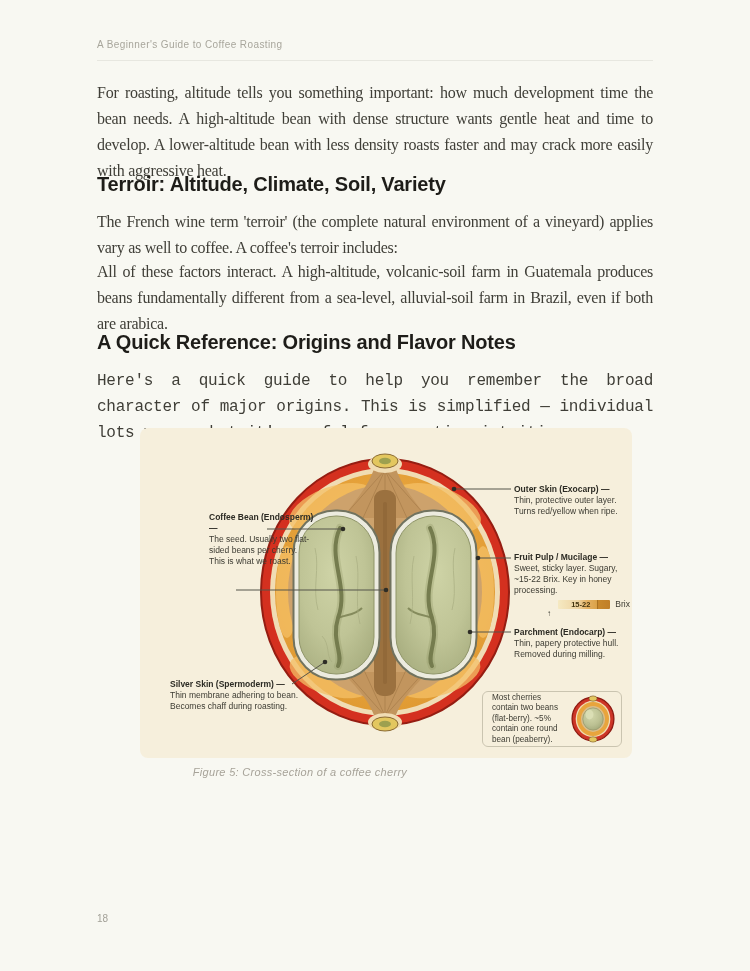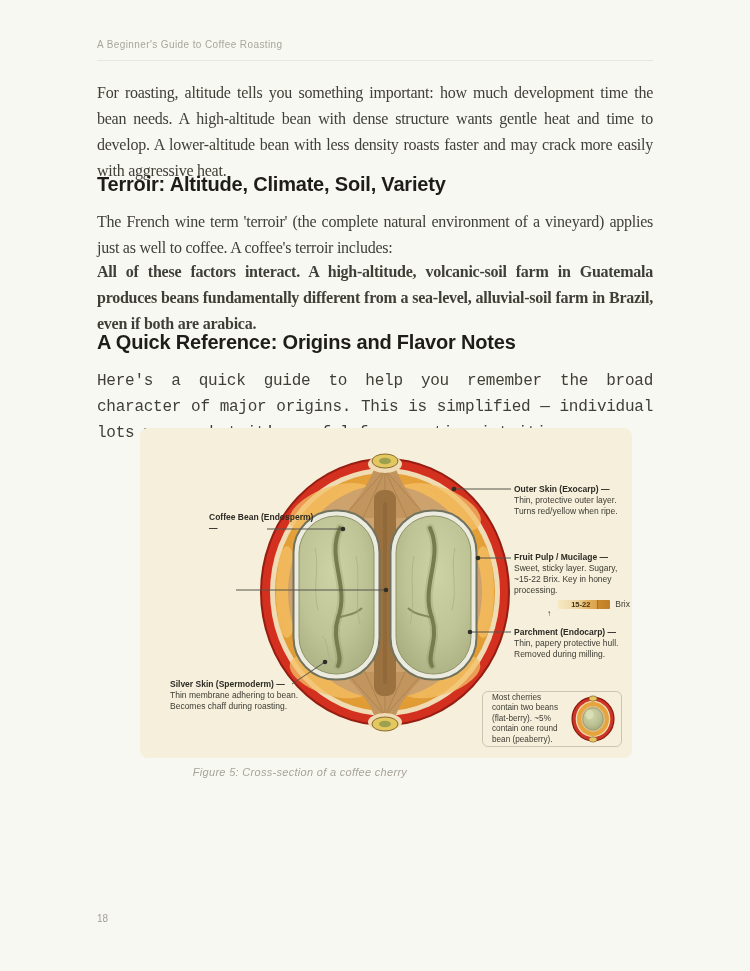--- a/index.html
+++ b/index.html
@@ -34,21 +34,21 @@
     color:#3f3e37; text-align:justify;
   }
   .h2 {
     left:97px; width:556px;
     font-size:20px; font-weight:800; letter-spacing:-.2px;
     color:#1e1d19;
   }
   #para-intro    { top:80px; }
   #heading-1     { top:173px; }
   #para-terroir1 { top:209px; }
-  #para-terroir2 { top:259px;font-weight:bold; }
+  #para-terroir2 { top:259px; }
   #heading-2     { top:331px; }
   #para-ref      { top:368px;font-family:Liberation Mono, monospace; }
 
   
   .figure-panel {
     left:140px; top:428px; width:492px; height:330px;
     background:#f6efdc; border-radius:8px;
   }
   .cherry-svg { position:absolute; left:0; top:0; }
 
@@ -92,21 +92,21 @@
   }
 </style>
 </head>
 <body>
 
 <div class="abs doc-header">A Beginner's Guide to Coffee Roasting</div>
 <div class="abs doc-rule"></div>
 
 <p class="abs para" id="para-intro">For roasting, altitude tells you something important: how much development time the bean needs. A high-altitude bean with dense structure wants gentle heat and time to develop. A lower-altitude bean with less density roasts faster and may crack more easily with aggressive heat.</p>
 <h2 class="abs h2" id="heading-1">Terroir: Altitude, Climate, Soil, Variety</h2>
-<p class="abs para" id="para-terroir1">The French wine term 'terroir' (the complete natural environment of a vineyard) applies just as well to coffee. A coffee's terroir includes:</p>
+<p class="abs para" id="para-terroir1">The French wine term 'terroir' (the complete natural environment of a vineyard) applies vary as well to coffee. A coffee's terroir includes:</p>
 <p class="abs para" id="para-terroir2">All of these factors interact. A high-altitude, volcanic-soil farm in Guatemala produces beans fundamentally different from a sea-level, alluvial-soil farm in Brazil, even if both are arabica.</p>
 <h2 class="abs h2" id="heading-2">A Quick Reference: Origins and Flavor Notes</h2>
 <p class="abs para" id="para-ref">Here's a quick guide to help you remember the broad character of major origins. This is simplified — individual lots vary — but it's useful for roasting intuition.</p>
 
 <div class="abs figure-panel">
 
   <svg class="cherry-svg" width="492" height="330" viewBox="0 0 492 330">
     <defs>
       <radialGradient id="pulpGrad" cx="50%" cy="45%" r="62%">
         <stop offset="0%" stop-color="#f2ba5a"></stop>
@@ -204,20 +204,21 @@
         <circle cx="314" cy="61" r="2.3" fill="#2e2d26" stroke="none"></circle>
       <path d="M371,130 H338"></path>
         <circle cx="338" cy="130" r="2.3" fill="#2e2d26" stroke="none"></circle>
       <path d="M371,204 H330"></path>
         <circle cx="330" cy="204" r="2.3" fill="#2e2d26" stroke="none"></circle>
     </g>
   </svg>
 
   <div class="fig-label lbl-coffee-bean">
     <span class="t">Coffee Bean (Endosperm) —</span>
+    <span class="b">The seed. Usually two flat-sided beans per cherry. This is what we roast.</span>
   </div>
   <div class="fig-label lbl-silver-skin">
     <span class="t">Silver Skin (Spermoderm) —</span>
     <span class="b">Thin membrane adhering to bean. Becomes chaff during roasting.</span>
   </div>
   <div class="fig-label lbl-outer-skin">
     <span class="t">Outer Skin (Exocarp) —</span>
     <span class="b">Thin, protective outer layer. Turns red/yellow when ripe.</span>
   </div>
   <div class="fig-label lbl-fruit-pulp">

